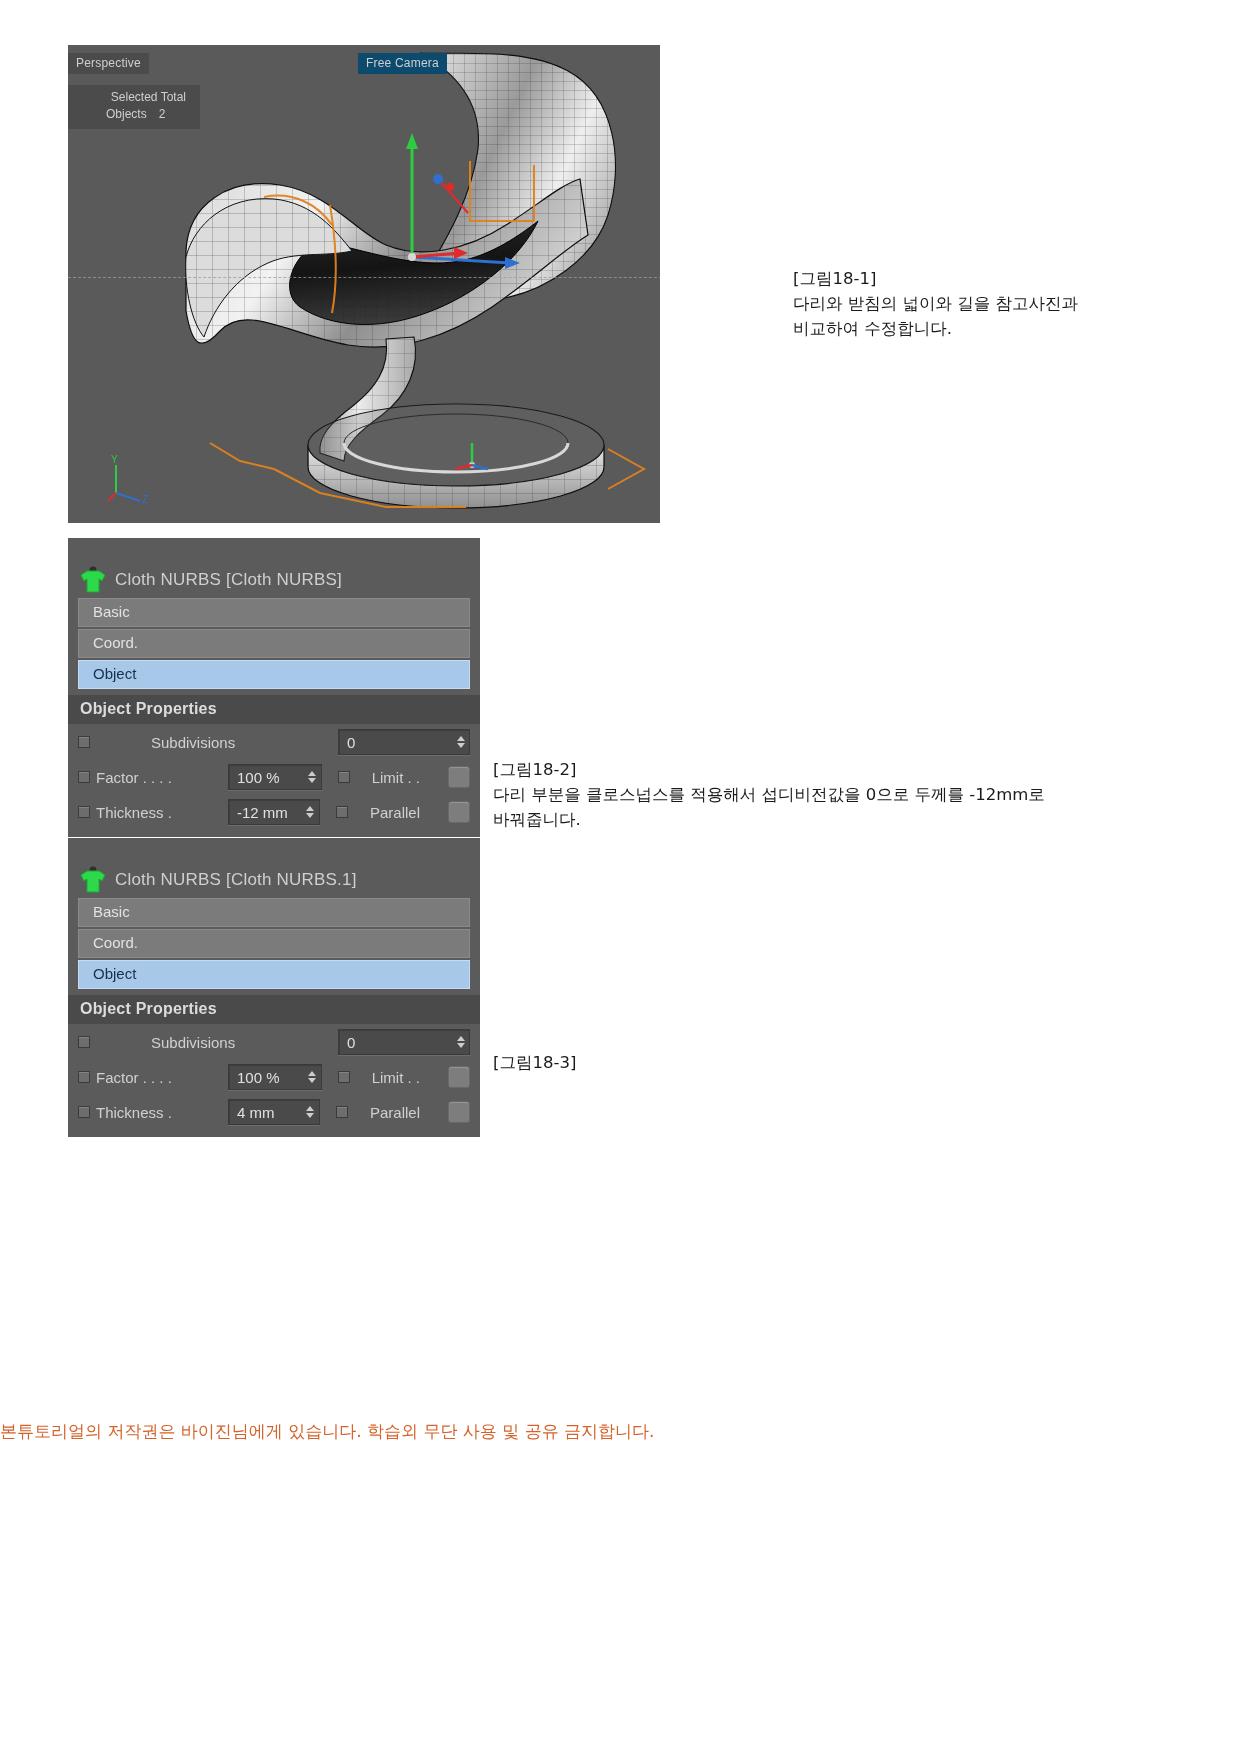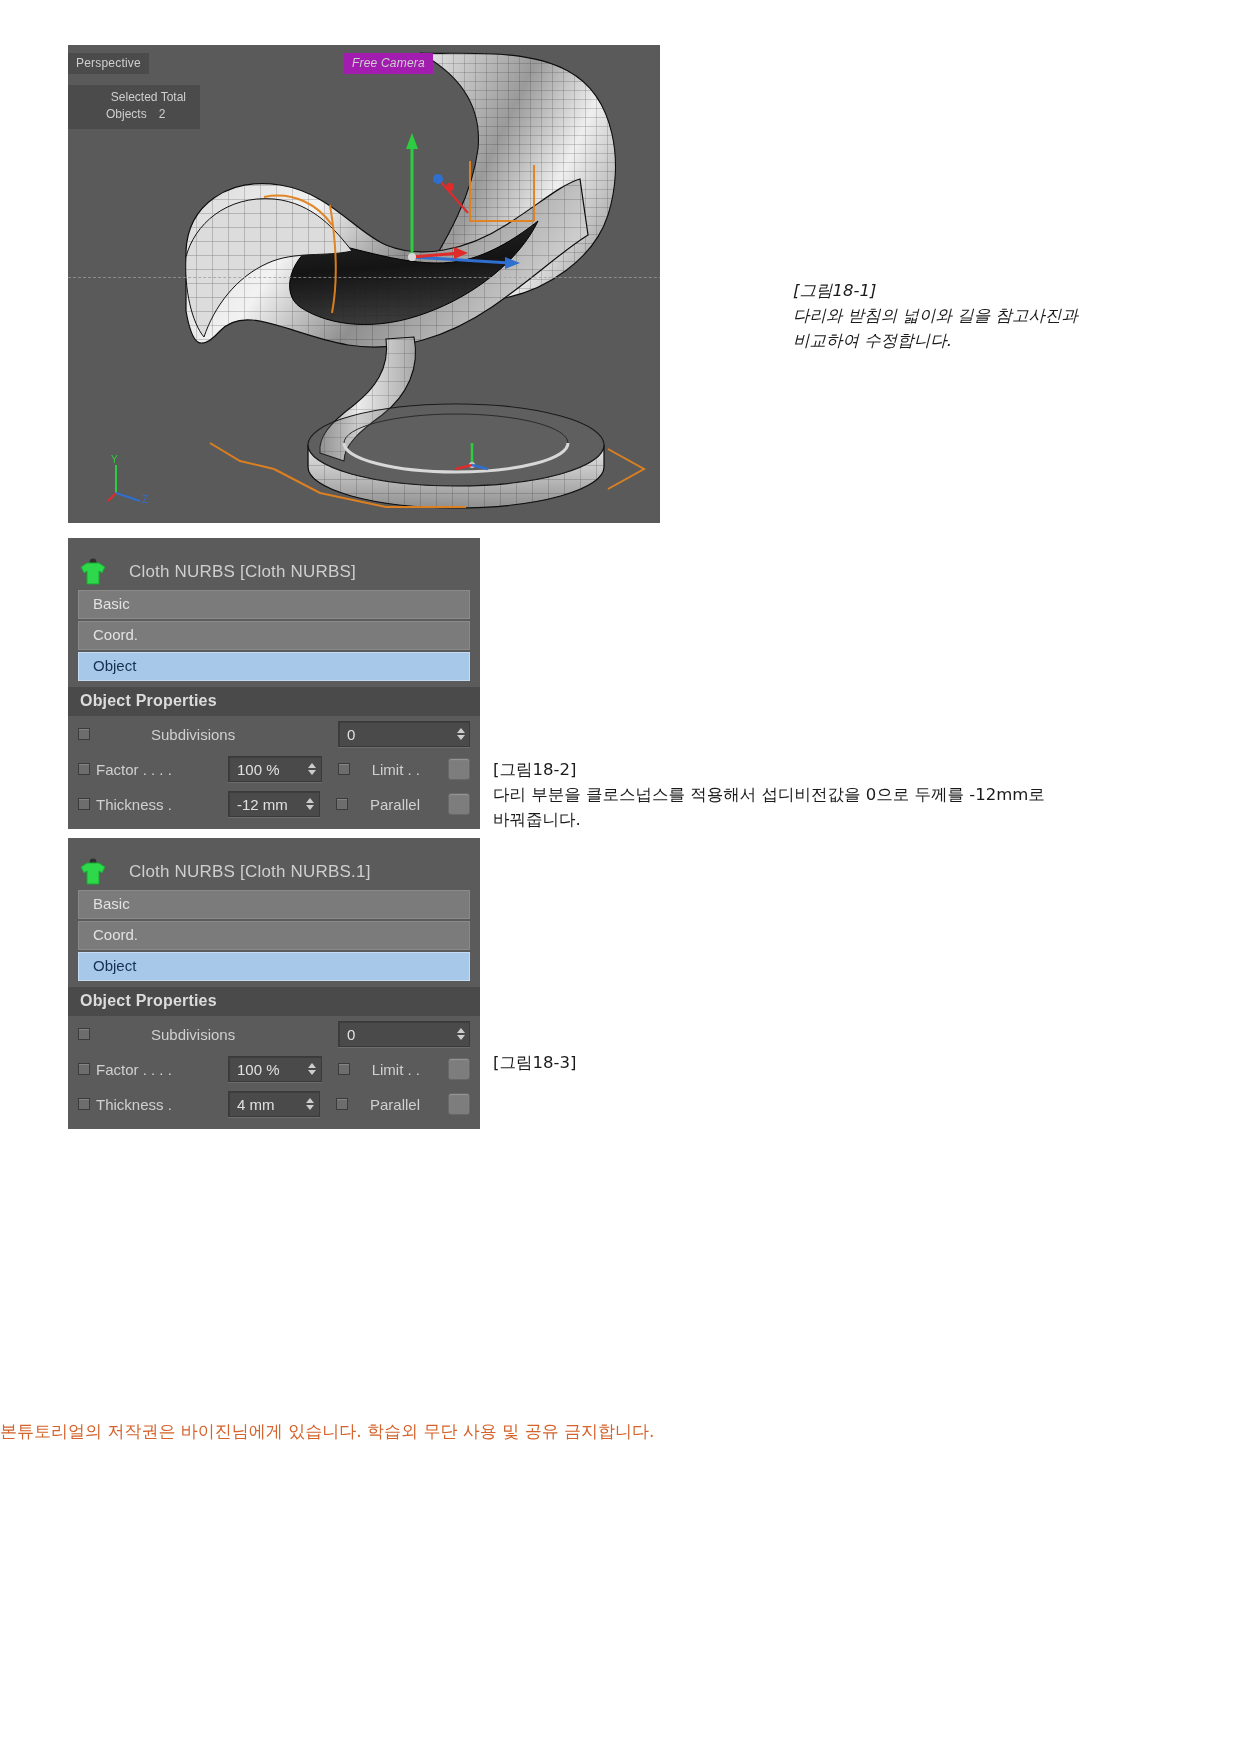--- a/index.html
+++ b/index.html
@@ -23,21 +23,21 @@
   .vp-tag{
     position:absolute;
     background:#4b4b4b;
     color:#cfcfcf;
     font-size:12px;
     padding:3px 8px 4px 8px;
     letter-spacing:.2px;
     white-space:nowrap;
   }
   .vp-persp{left:0px;top:8px;}
-  .vp-cam{left:276px;top:8px;background:#a21caf;font-style:italic;}
+  .vp-cam{left:290px;top:8px;background:#0c4a6e;}
   .vp-stats{
     position:absolute;left:0px;top:40px;
     background:#4b4b4b;color:#cfcfcf;font-size:12px;
     padding:4px 10px 6px 10px;line-height:17px;
     width:112px;
   }
   .vp-stats .r1{text-align:right;padding-right:4px;}
   .vp-stats .r2{display:flex;gap:12px;margin-left:28px;}
 
   
@@ -55,22 +55,22 @@
   
   .panel{
     position:absolute;
     background:#5b5b5b;
     color:#d2d2d2;
     width:412px;
     box-shadow:0 0 0 0 transparent;
     font-size:15px;
   }
   .panel-head{
-    display:flex;align-items:center;gap:21px;
-    padding:20px 12px 4px 10px;
+    display:flex;align-items:center;gap:7px;
+    padding:28px 12px 4px 10px;
     background:#5b5b5b;
   }
   .cloth-icon{
     width:30px;height:28px;flex:0 0 auto;position:relative;
   }
   .panel-title{
     color:#cfcfcf;font-size:17px;letter-spacing:.2px;white-space:nowrap;
   }
   .tabrow{display:flex;padding:0 10px 6px 10px;gap:2px;flex-direction:column;}
   .tab{
@@ -404,21 +404,21 @@
           </span>
       </span>
       <span class="sidechk">
         <span class="chk"></span>
         <span class="plabel">Parallel</span>
         <span class="bigbtn"></span>
       </span>
     </div>
   </div>
 
-  <div class="caption" style="left:793px;top:278px;width:290px;font-style:italic;">
+  <div class="caption" style="left:793px;top:266px;width:290px;">
     <span class="ttl">[그림18-1]</span>
     <span class="body">다리와 받침의 넓이와 길을 참고사진과 비교하여 수정합니다.</span>
   </div>
 
   <div class="caption" style="left:493px;top:757px;width:570px;">
     <span class="ttl">[그림18-2]</span>
     <span class="body">다리 부분을 클로스넙스를 적용해서 섭디비전값을 0으로 두께를 -12mm로 바꿔줍니다.</span>
   </div>
 
   <div class="caption" style="left:493px;top:1050px;width:580px;">

